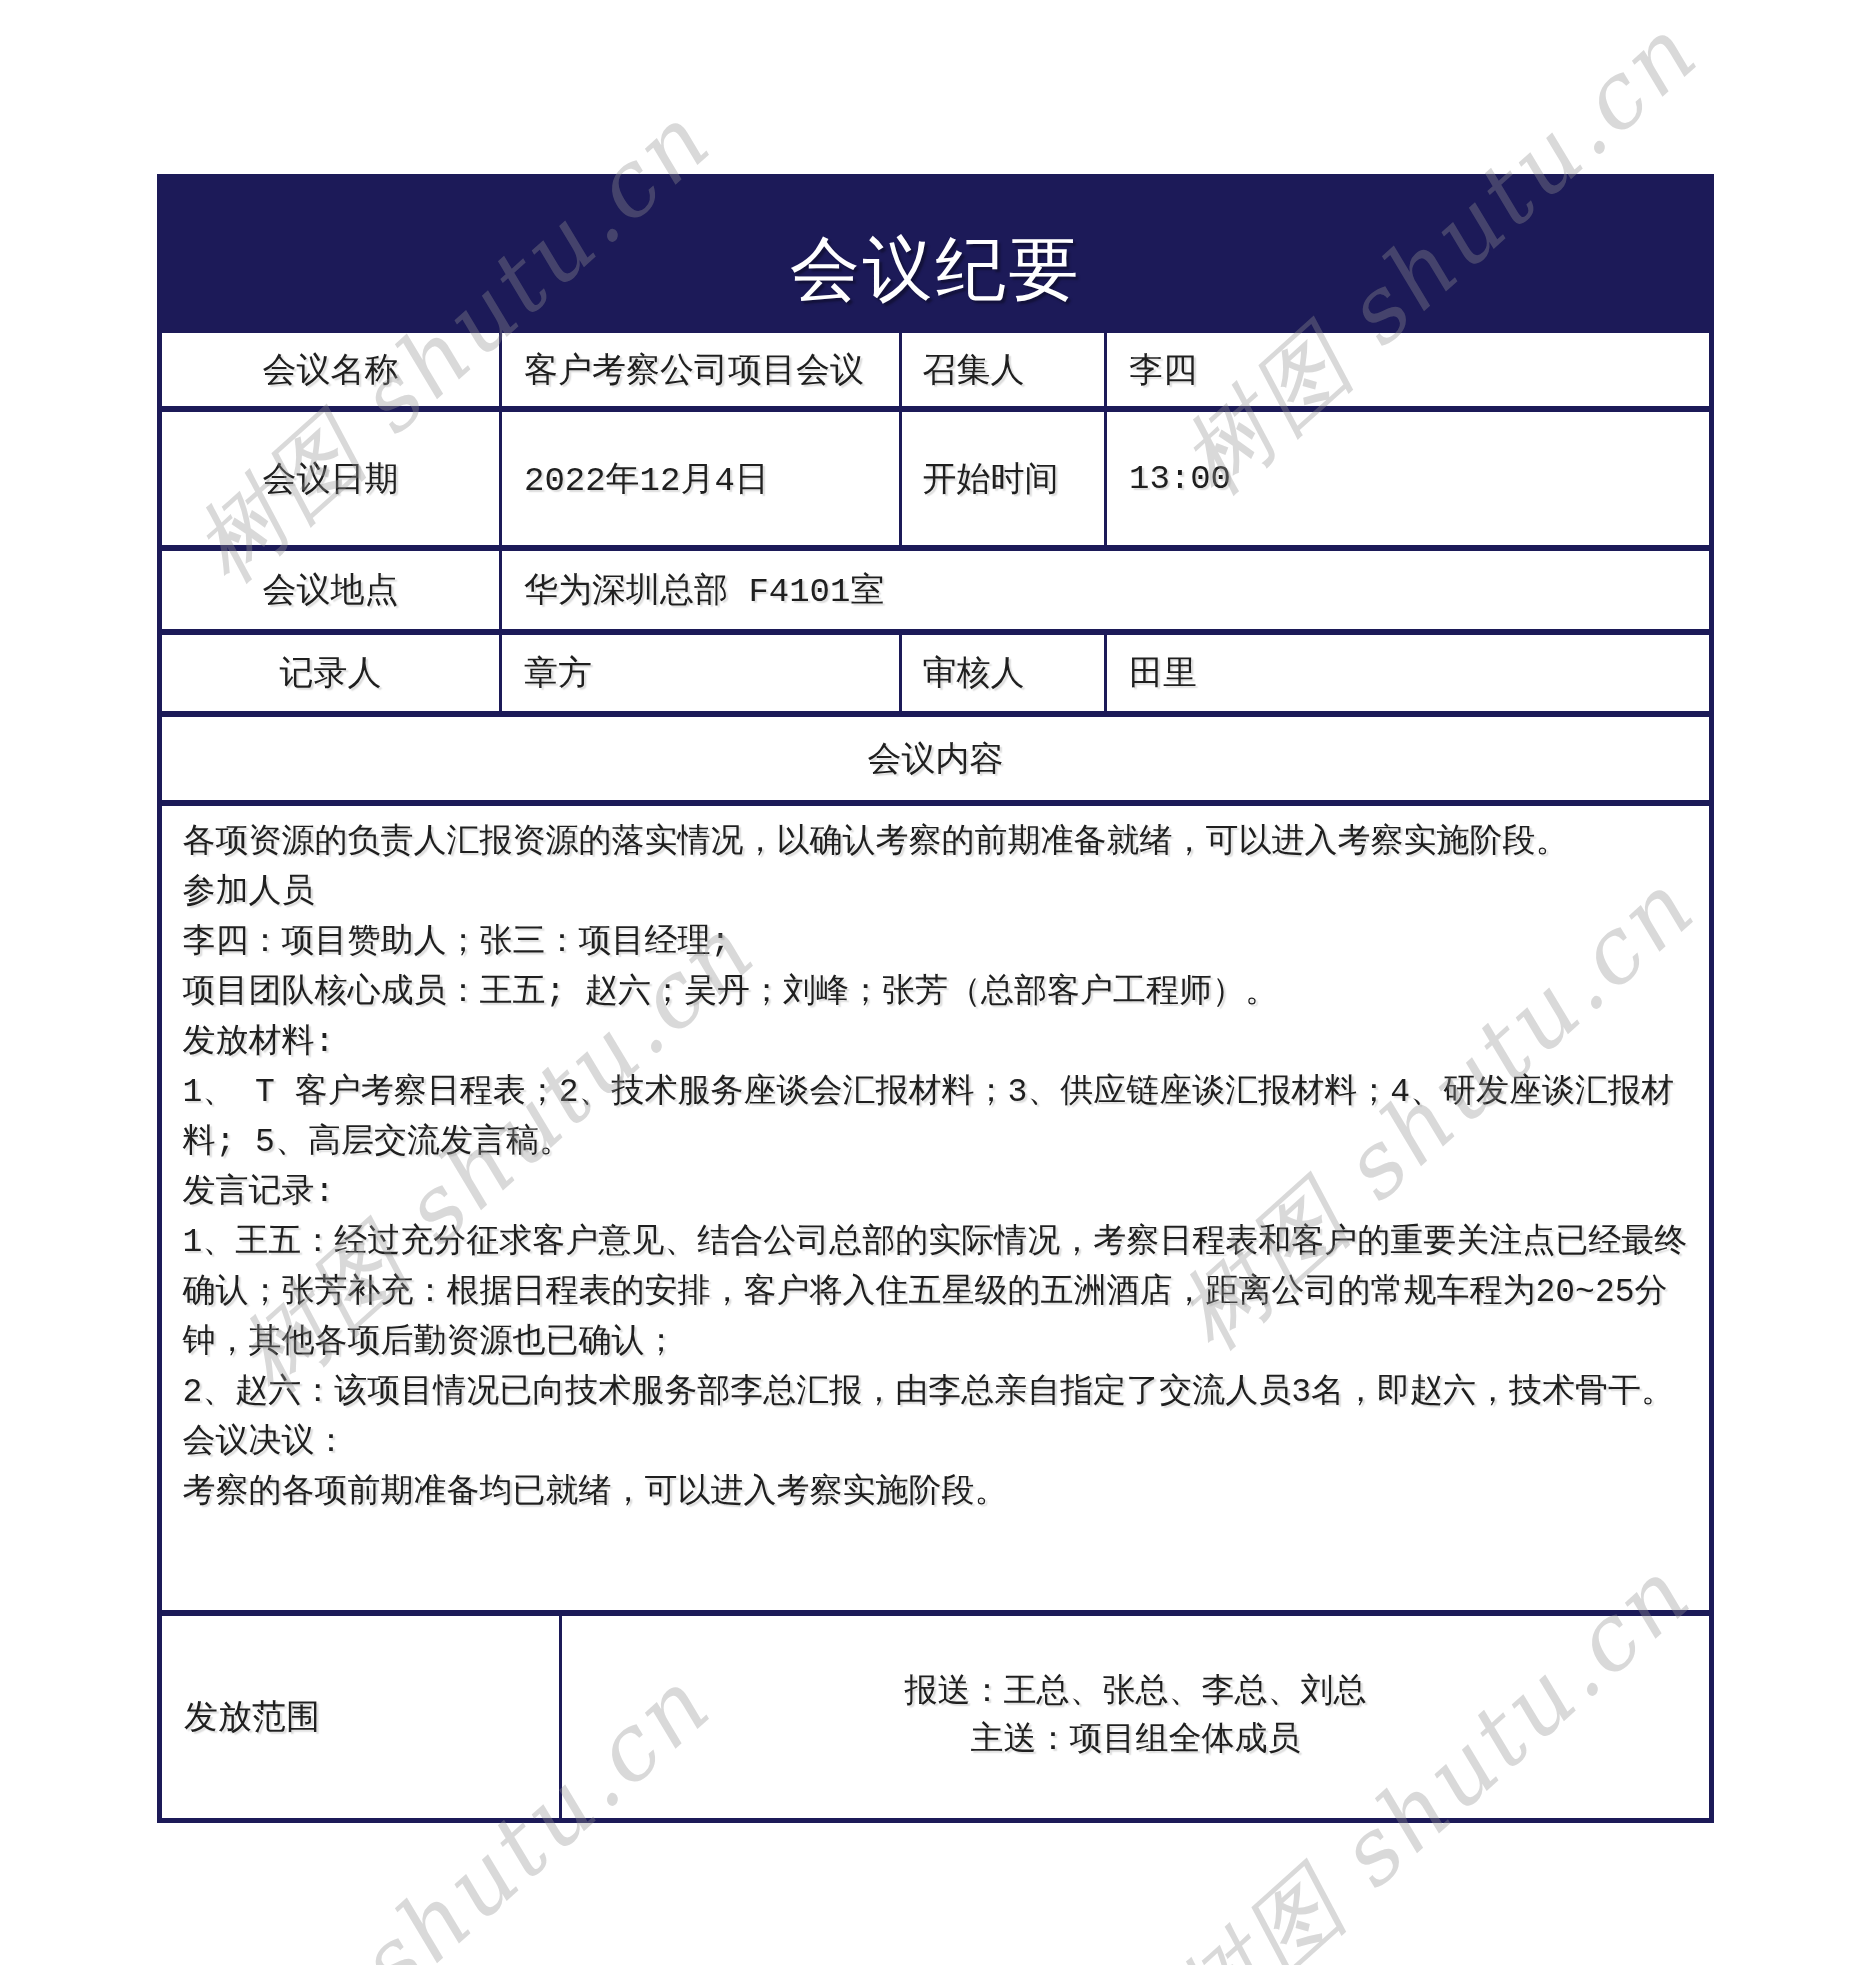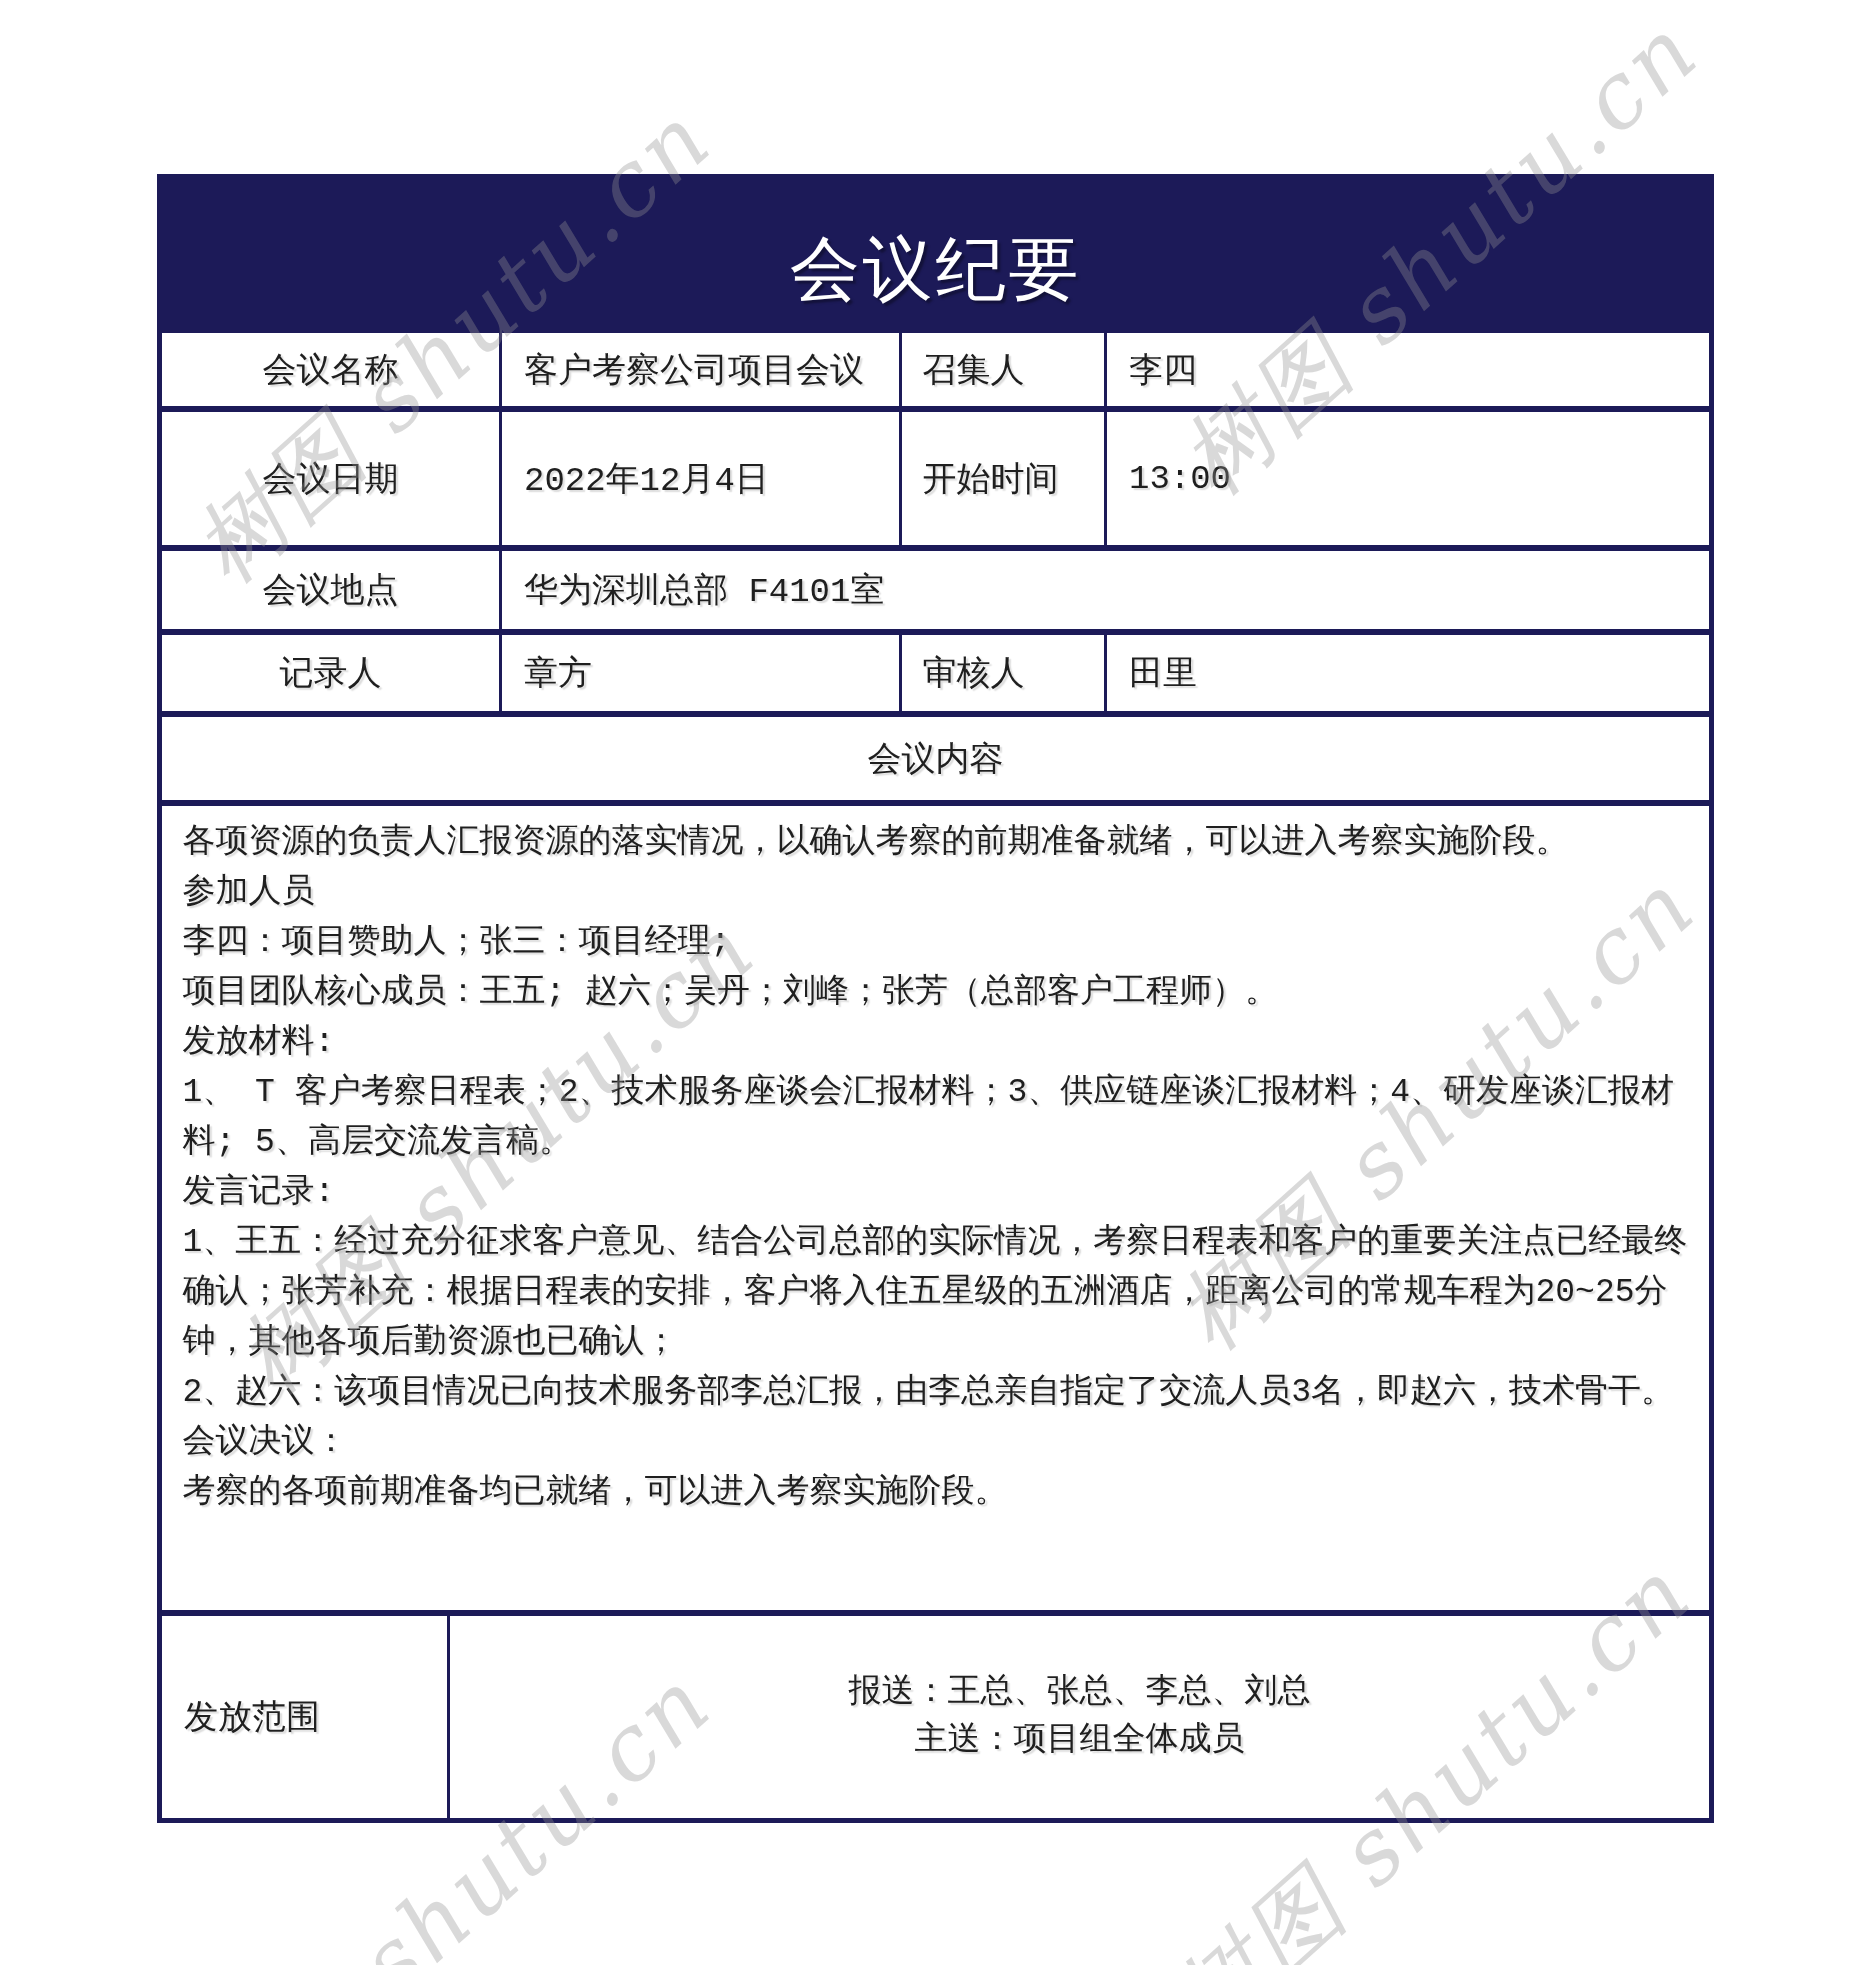--- a/index.html
+++ b/index.html
@@ -62,21 +62,21 @@
   .c-body {
     flex:1; display:block;
     padding:11.7px 20.5px 7.3px 20.5px;
   }
   .c-body .para {
     font-size:33px; line-height:50px; color:#1f1f1f;
     text-shadow:2.2px 2.2px 1.5px rgba(0,0,0,0.14);
     word-break:break-all;
   }
 
-  .c-dist-lbl { width:288px; padding-left:22px; align-items:center; }
+  .c-dist-lbl { width:400px; padding-left:22px; align-items:center; }
   .c-dist-body { flex:1; display:flex; flex-direction:column; justify-content:center; padding:7.3px 20.5px; }
   .c-dist-body .para {
     font-size:33px; line-height:48px; color:#1f1f1f;
     text-shadow:2.2px 2.2px 1.5px rgba(0,0,0,0.14);
     word-break:break-all;
   }
 
   
   .wm {
     position:absolute;

